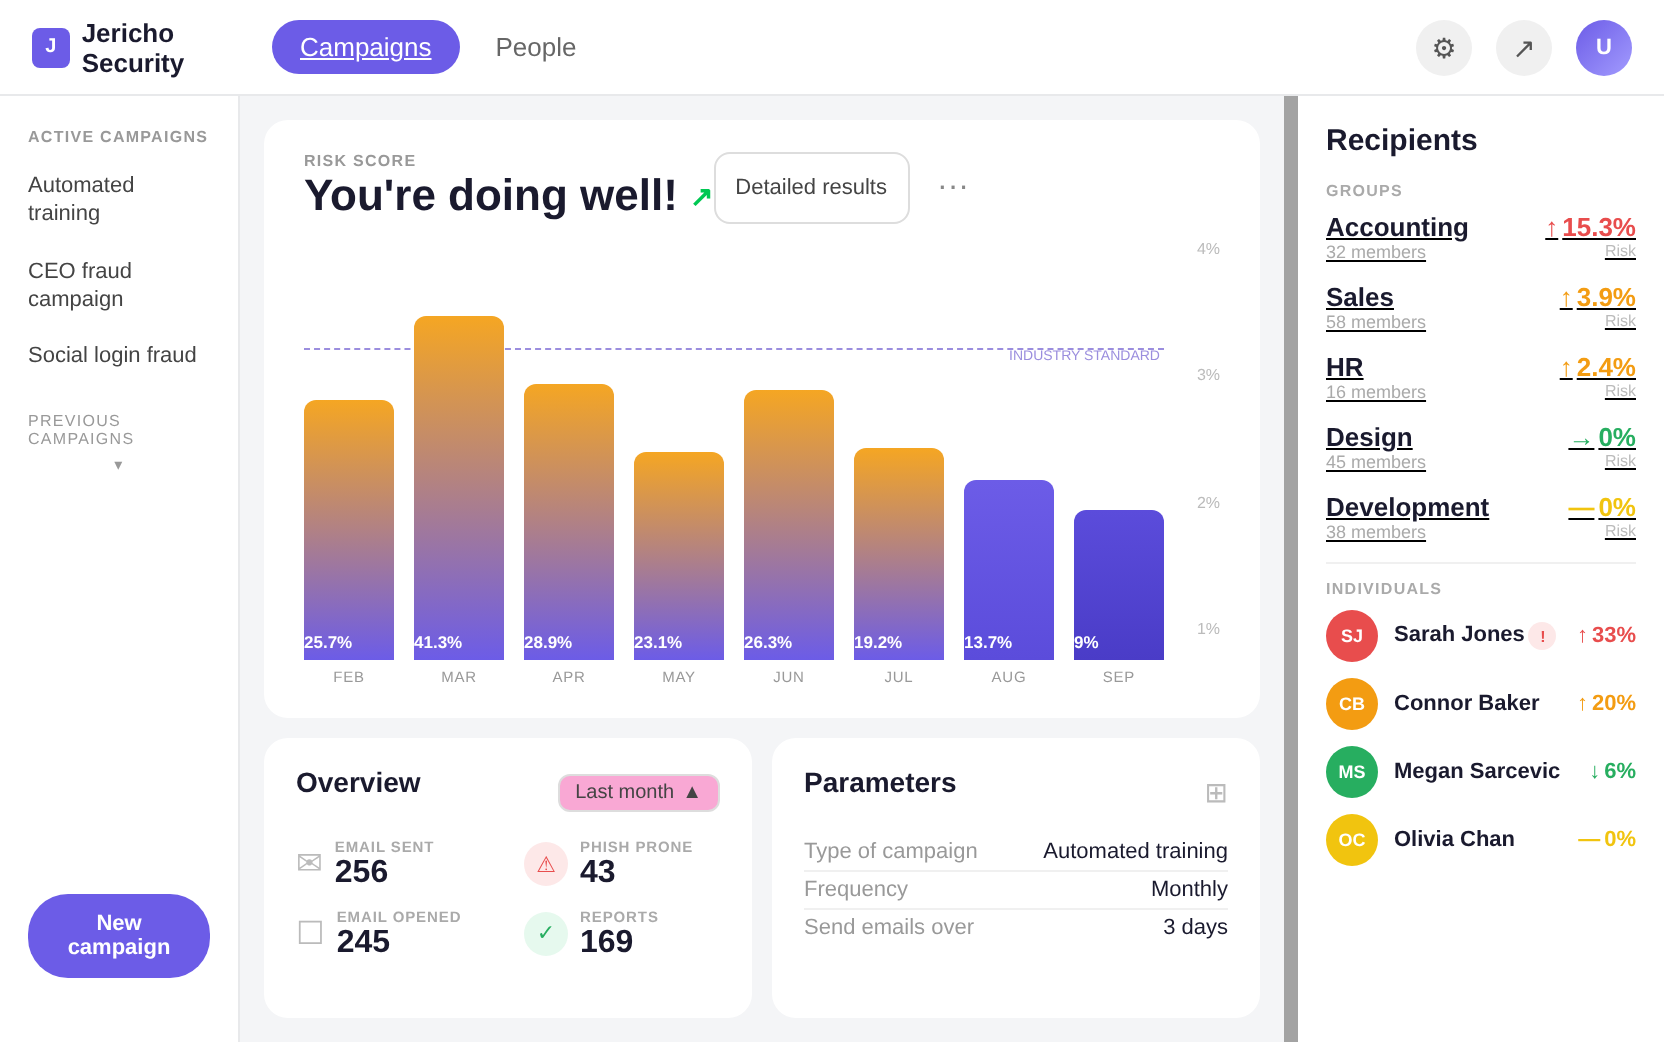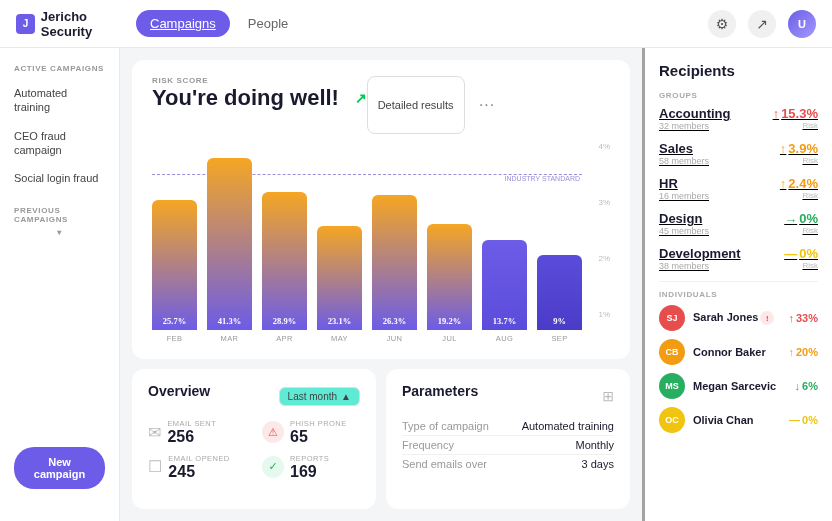--- a/index.html
+++ b/index.html
@@ -102,21 +102,21 @@
       padding: 7px 14px;
       font-size: 11px;
       color: #444;
       cursor: pointer;
       line-height: 1.3;
     }
     .sidebar-prev {
       margin-top: 14px;
       display: flex; align-items: center; gap: 4px;
       padding: 0 14px;
-      font-size: 8px; color: #999; letter-spacing: 0.08em; text-transform: uppercase; font-weight: 700;
+      font-size: 8px; color: #999; letter-spacing: 0.08em; text-transform: uppercase; font-weight: 400;
       cursor: pointer;
       flex-direction: column;
     }
     .new-campaign-btn {
       margin: auto 14px 16px;
       background: #6c5ce7;
       color: #fff;
       border: none;
       border-radius: 20px;
       padding: 9px 12px;
@@ -150,33 +150,33 @@
       align-items: flex-start;
       margin-bottom: 8px;
     }
     .risk-score-label {
       font-size: 8px; color: #999; letter-spacing: 0.08em; text-transform: uppercase; font-weight: 600;
     }
     .chart-title {
       font-size: 22px;
       font-weight: 700;
       color: #1a1a2e;
-      display: flex; align-items: center; gap: 16px;
+      display: flex; align-items: center; gap: 6px;
     }
     .trend-arrow {
       color: #00c853;
       font-size: 14px;
     }
     .chart-actions {
       display: flex; align-items: center; gap: 8px;
     }
     .detailed-btn {
       border: 1px solid #ddd;
       border-radius: 8px;
-      padding: 22px 10px;
+      padding: 11px 10px;
       font-size: 11px;
       color: #444;
       cursor: pointer;
       background: #fff;
     }
     .more-btn {
       font-size: 16px; color: #888; cursor: pointer; padding: 2px 6px;
     }
 
     
@@ -223,23 +223,21 @@
       height: 100%;
       justify-content: flex-end;
     }
     .bar {
       width: 100%;
       border-radius: 6px 6px 0 0;
       position: relative;
       display: flex;
       flex-direction: column;
       justify-content: flex-end;
-      align-items: center;
       padding-bottom: 4px;
-      font-family: Liberation Serif, serif;
     }
     .bar-pct {
       font-size: 8.5px;
       font-weight: 700;
       color: #fff;
     }
     .bar-month {
       font-size: 7.5px; color: #999; margin-top: 4px; letter-spacing: 0.05em; text-transform: uppercase;
     }
 
@@ -256,37 +254,37 @@
       flex: 1;
     }
     .card-title {
       font-size: 14px; font-weight: 700; color: #1a1a2e; margin-bottom: 10px;
     }
     .overview-header {
       display: flex; justify-content: space-between; align-items: center; margin-bottom: 10px;
     }
     .period-btn {
       border: 1px solid #ddd; border-radius: 6px; padding: 3px 8px;
-      font-size: 10px; color: #444; cursor: pointer; background: #5eead4;
+      font-size: 10px; color: #444; cursor: pointer; background: #f9a8d4;
       display: flex; align-items: center; gap: 4px;
     }
     .stats-grid {
       display: grid;
       grid-template-columns: 1fr 1fr;
       gap: 8px 16px;
     }
     .stat-item {
       display: flex; align-items: center; gap: 6px;
     }
     .stat-icon {
       font-size: 14px; color: #aaa;
     }
     .stat-info {}
     .stat-sub-label {
-      font-size: 7.5px; color: #aaa; text-transform: uppercase; letter-spacing: 0.06em;
+      font-size: 7.5px; color: #aaa; text-transform: uppercase; letter-spacing: 0.06em; font-weight: bold;
     }
     .stat-value {
       font-size: 16px; font-weight: 700; color: #1a1a2e; line-height: 1.1;
     }
     .stat-icon-circle {
       width: 22px; height: 22px; border-radius: 50%;
       display: flex; align-items: center; justify-content: center;
       font-size: 11px;
     }
     .stat-icon-circle.pink { background: #fde8e8; color: #e84d4d; }
@@ -303,21 +301,21 @@
       border-bottom: 1px solid #f0f0f0;
     }
     .param-row:last-child { border-bottom: none; }
     .param-label { color: #999; }
     .param-value { color: #1a1a2e; font-weight: 500; }
 
     
     .recipients-panel {
       width: 190px;
       background: #fff;
-      border-left: 3px solid #a3a3a3;
+      border-left: 7px solid #a3a3a3;
       padding: 14px 14px;
       flex-shrink: 0;
       overflow-y: auto;
     }
     .recipients-title {
       font-size: 15px; font-weight: 700; color: #1a1a2e; margin-bottom: 12px;
     }
     .rec-section-label {
       font-size: 8px; color: #aaa; text-transform: uppercase; letter-spacing: 0.08em; font-weight: 600; margin-bottom: 6px;
     }
@@ -503,21 +501,21 @@
             <span class="stat-icon" style="color:#bbb; font-size:16px;">✉</span>
             <div class="stat-info">
               <div class="stat-sub-label">EMAIL SENT</div>
               <div class="stat-value">256</div>
             </div>
           </div>
           <div class="stat-item">
             <div class="stat-icon-circle pink">⚠</div>
             <div class="stat-info">
               <div class="stat-sub-label">PHISH PRONE</div>
-              <div class="stat-value">65</div>
+              <div class="stat-value">43</div>
             </div>
           </div>
           <div class="stat-item">
             <span class="stat-icon" style="color:#bbb; font-size:16px;">☐</span>
             <div class="stat-info">
               <div class="stat-sub-label">EMAIL OPENED</div>
               <div class="stat-value">245</div>
             </div>
           </div>
           <div class="stat-item">

